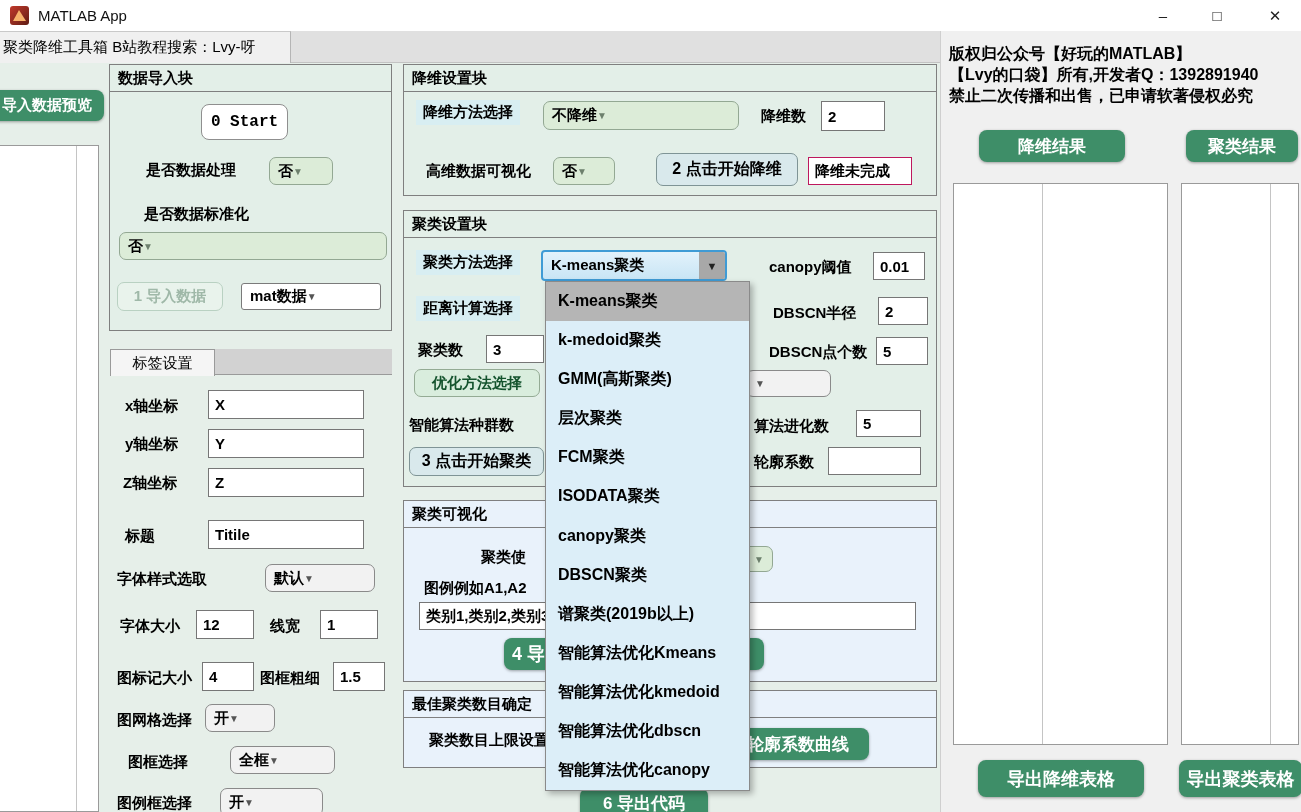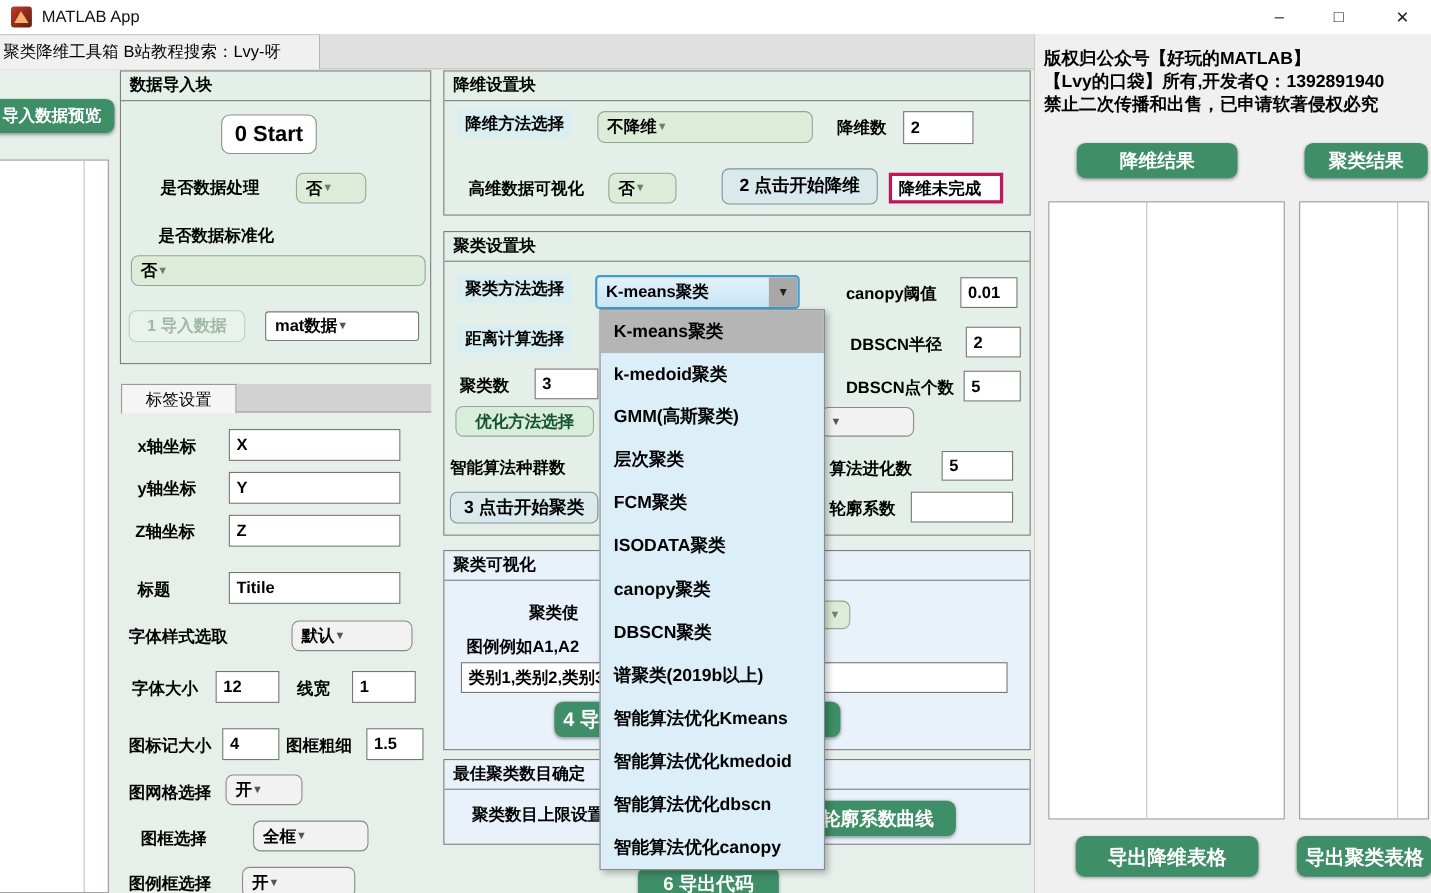--- a/index.html
+++ b/index.html
@@ -20,32 +20,32 @@
   .hl{background:#d8eef2;padding:3px 7px;}
   .inp{background:#fff;border:1px solid #767676;font-weight:bold;font-size:15px;padding:0 6px;font-family:inherit;color:#000;outline:none;}
   .dd{background:#dcecd8;border:1px solid #93a893;border-radius:7px;display:flex;align-items:center;padding:0 8px;font-weight:bold;font-size:15px;color:#000;}
   .dd .ar{font-size:10px;color:#6d806d;}
   .ddgray{background:#f2f2f2;border-color:#8a8a8a;}
   .ddgray .ar{color:#555;}
   .ddwhite{background:#ffffff;border-color:#7a7a7a;border-radius:3px;}
   .ddwhite .ar{color:#555;}
   .btng{background:#3e8e68;color:#fff;font-weight:bold;border-radius:8px;display:flex;align-items:center;justify-content:center;box-shadow:0 1px 3px rgba(0,0,0,.35);white-space:nowrap;}
   .btnlight{background:#d9e9ec;border:1px solid #7f9496;border-radius:7px;display:flex;align-items:center;justify-content:center;font-weight:bold;font-size:16px;color:#000;white-space:nowrap;}
-  .btnwhite{background:#fff;border:1px solid #8f8f8f;border-radius:8px;display:flex;align-items:center;justify-content:center;font-weight:bold;font-size:20px;color:#000;}
+  .btnwhite{background:#fff;border:1px solid #8f8f8f;border-radius:8px;display:flex;align-items:center;justify-content:center;font-weight:bold;font-size:16px;color:#000;font-family:Liberation Mono, monospace;}
   .btndis{background:#e9f3ec;border:1px solid #b9d1c2;border-radius:7px;display:flex;align-items:center;justify-content:center;font-weight:bold;font-size:15px;color:#9fb8a8;}
   .btnopt{background:#d9eddd;border:1px solid #94ab94;border-radius:7px;display:flex;align-items:center;justify-content:center;font-weight:bold;font-size:15px;color:#14532d;}
   .combo{border:2px solid #3f9bd5;border-radius:4px;background:linear-gradient(#e2f2fb,#c9e5f5);display:flex;align-items:stretch;overflow:hidden;}
   .combo .val{flex:1;display:flex;align-items:center;padding-left:8px;font-weight:bold;font-size:15px;}
   .combo .arbox{width:26px;background:#a8a8a8;display:flex;align-items:center;justify-content:center;font-size:11px;color:#222;}
   .popup{background:#dceef8;border:1px solid #8a8a8a;box-shadow:3px 3px 6px rgba(0,0,0,.28);display:flex;flex-direction:column;z-index:50;}
   .popup-item{flex:1;display:flex;align-items:center;padding-left:12px;font-weight:bold;font-size:16px;color:#000;white-space:nowrap;}
   .popup-item.selected{background:#b5b5b5;}
   .tbl{background:#fff;border:1px solid #9a9a9a;}
   .tdiv{position:absolute;top:0;bottom:0;width:1px;background:#c4c4c4;}
-  .statusbox{background:#fff;border:3px solid #be185d;display:flex;align-items:center;padding-left:6px;font-weight:bold;font-size:15px;}
+  .statusbox{background:#fff;border:1px solid #be185d;display:flex;align-items:center;padding-left:6px;font-weight:bold;font-size:15px;}
   .copy{font-weight:bold;font-size:16px;color:#000;line-height:20.5px;white-space:nowrap;}
   .mlicon{width:19px;height:19px;background:linear-gradient(135deg,#c0392b 0%,#8e2a1f 55%,#5e1b12 100%);border-radius:3px;position:relative;}
   .mlicon:after{content:"";position:absolute;left:3px;top:4px;border-left:6px solid transparent;border-right:7px solid transparent;border-bottom:11px solid #f6b26b;}
 </style>
 </head>
 <body>
 
 <div id="app">
 
   <div class="abs titlebar">

